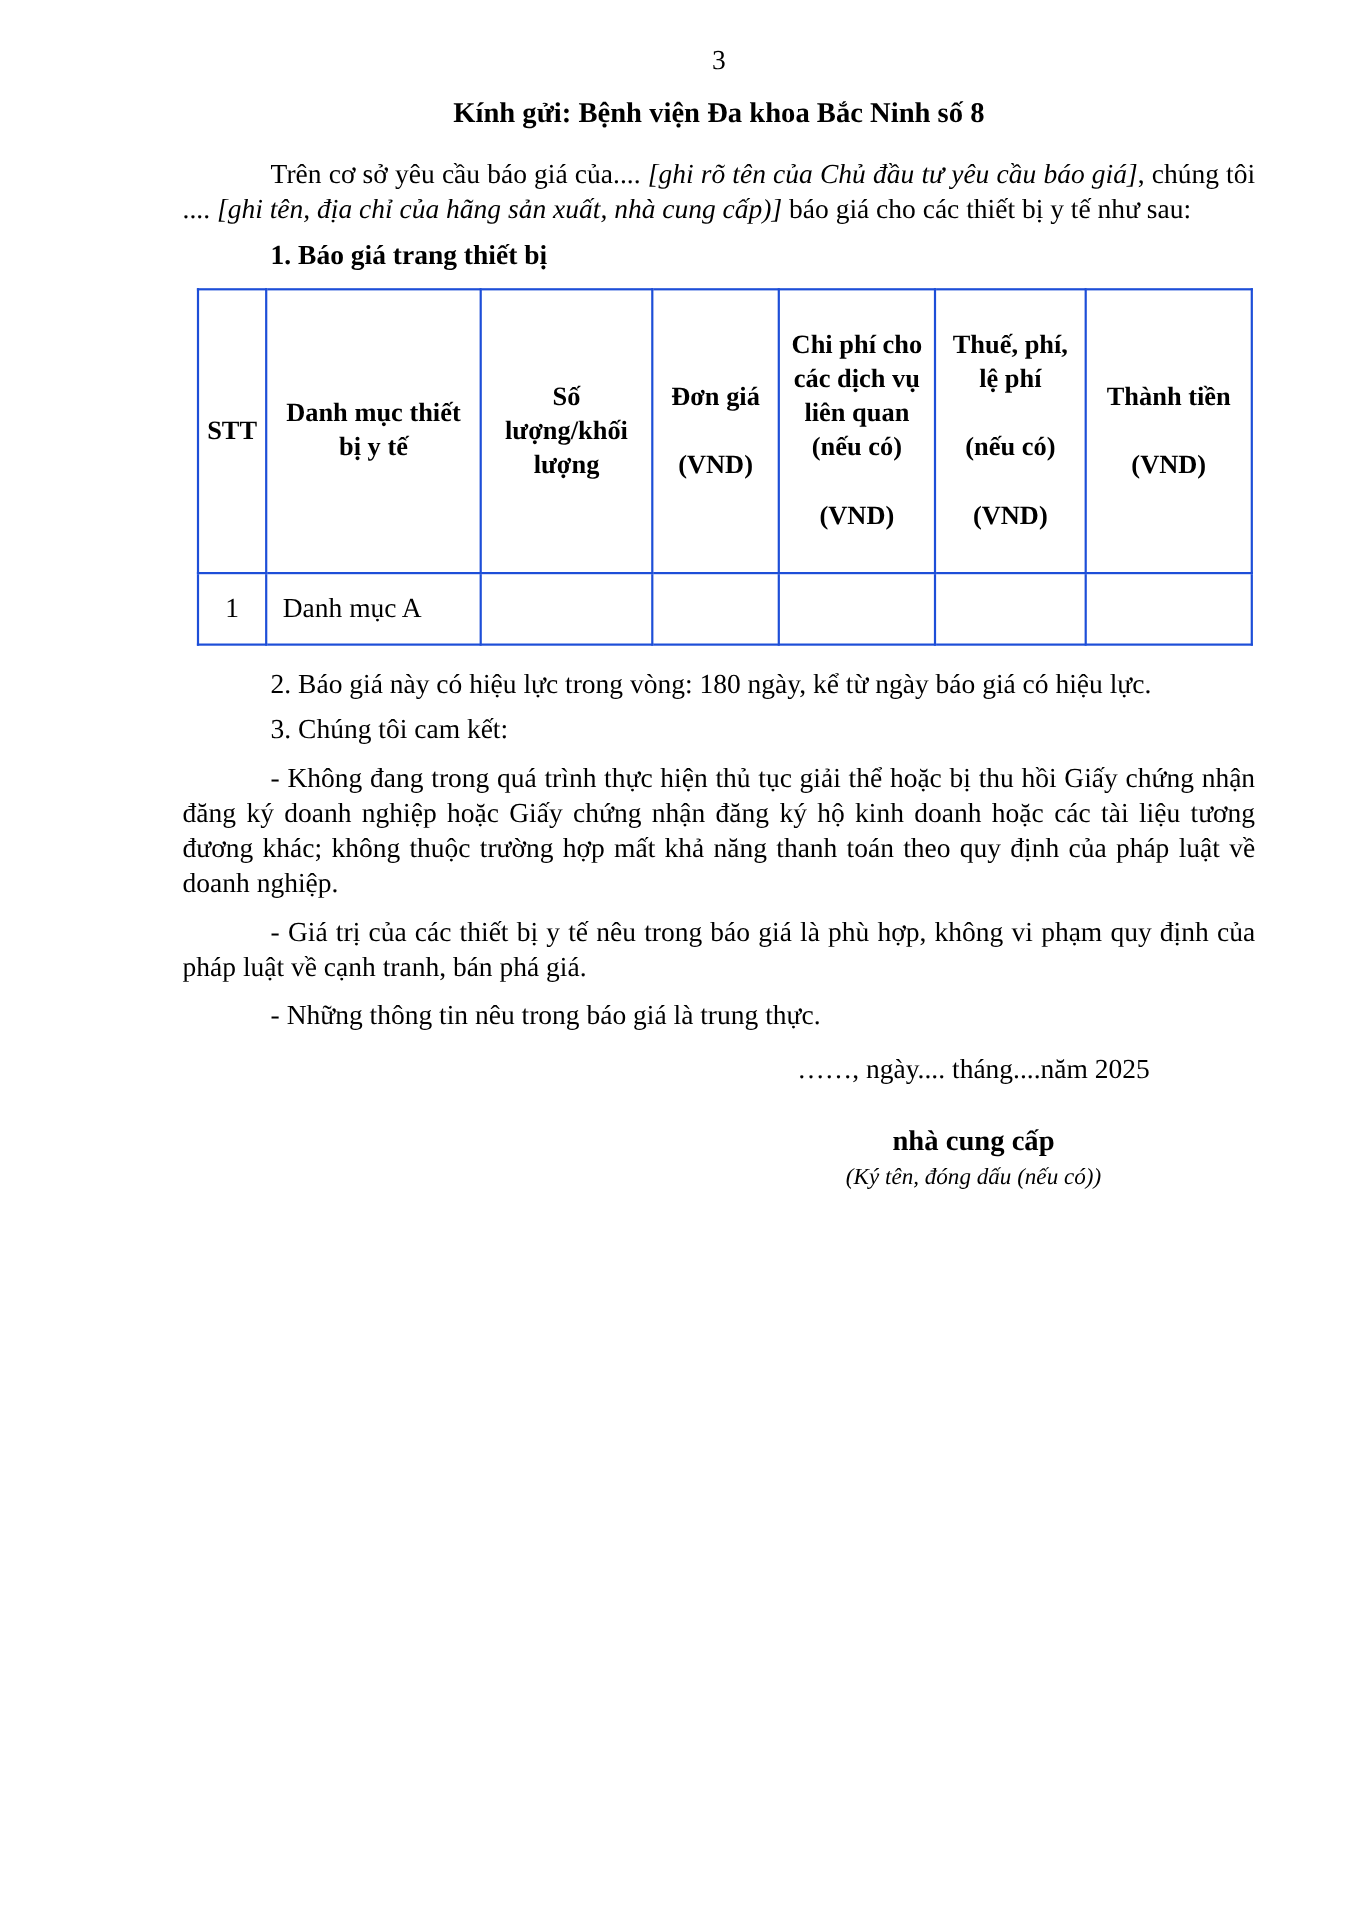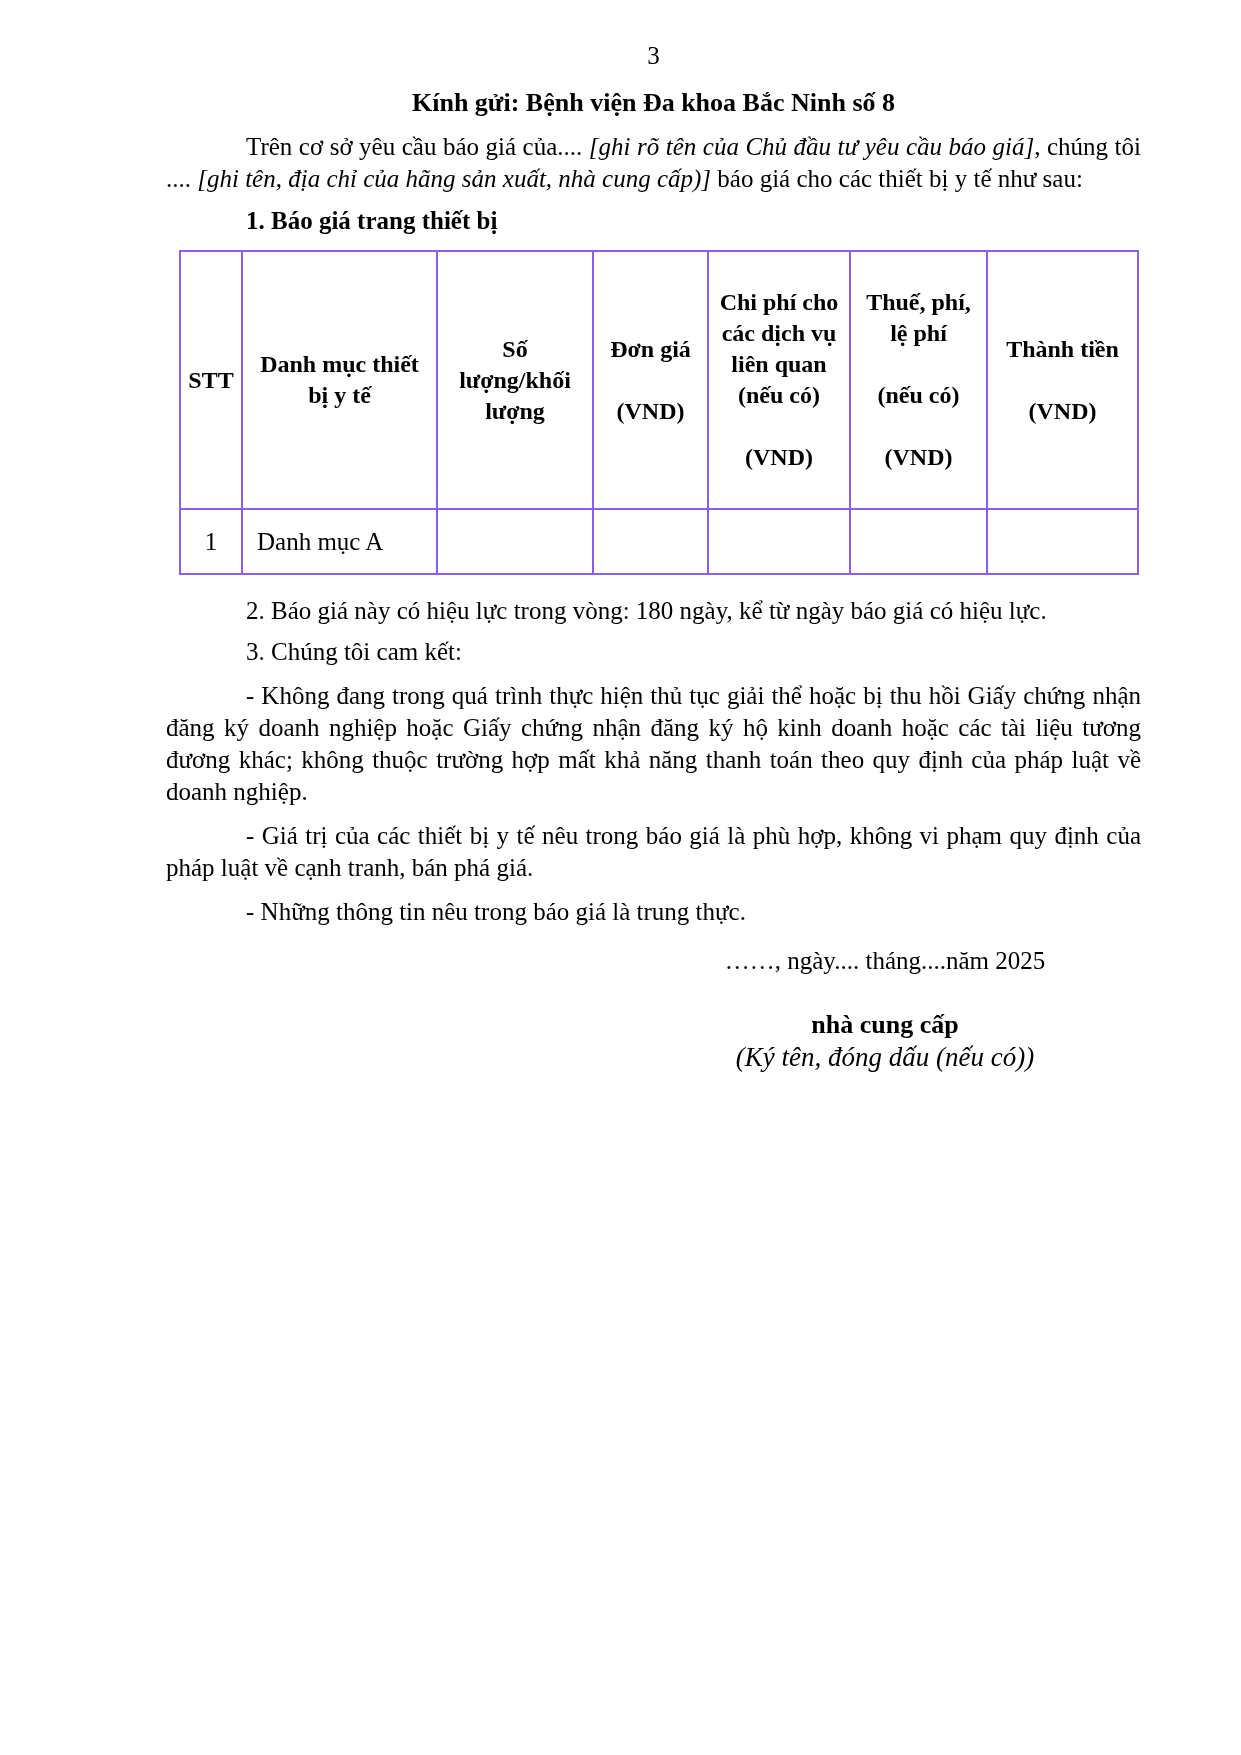--- a/index.html
+++ b/index.html
@@ -31,36 +31,36 @@
   }
   .salutation {
     text-align: center;
     font-weight: bold;
     font-size: 26px;
     margin-top: 15px;
   }
   p.body-par {
     text-align: justify;
     text-indent: 80px;
-    margin-top: 12px;
+    margin-top: 24px;
   }
   p.single-line {
     text-indent: 80px;
   }
   .italic { font-style: italic; }
   .sec1-heading { margin-top: 10px; font-weight: bold; }
   table.quote-table {
     border-collapse: collapse;
     margin-top: 13px;
     margin-left: 13px;
     width: 958px;
     table-layout: fixed;
   }
   table.quote-table td {
-    border: 2px solid #8b5cf6;
+    border: 2px solid #1d4ed8;
     vertical-align: middle;
   }
   td.head-cell {
     font-weight: bold;
     font-size: 24px;
     line-height: 31px;
     text-align: center;
     white-space: pre-line;
     height: 258px;
     padding: 4px 2px;
@@ -71,21 +71,21 @@
   p.after-table { margin-top: 20px; }
   p.sec3 { margin-top: 9px; }
   p.commit { margin-top: 12px; }
   .signature-block {
     width: 480px;
     margin: 17px 16px 0 auto;
     text-align: center;
   }
   .sig-date { font-size: 25px; }
   .sig-rep  { font-weight: bold; font-size: 26px; }
-  .sig-note { font-style: italic; font-size: 27px; }
+  .sig-note { font-style: italic; font-size: 21px; }
 </style>
 </head>
 <body>
 
 <div class="page">
   <div class="content">
 
     <div class="page-number">3</div>
 
 

